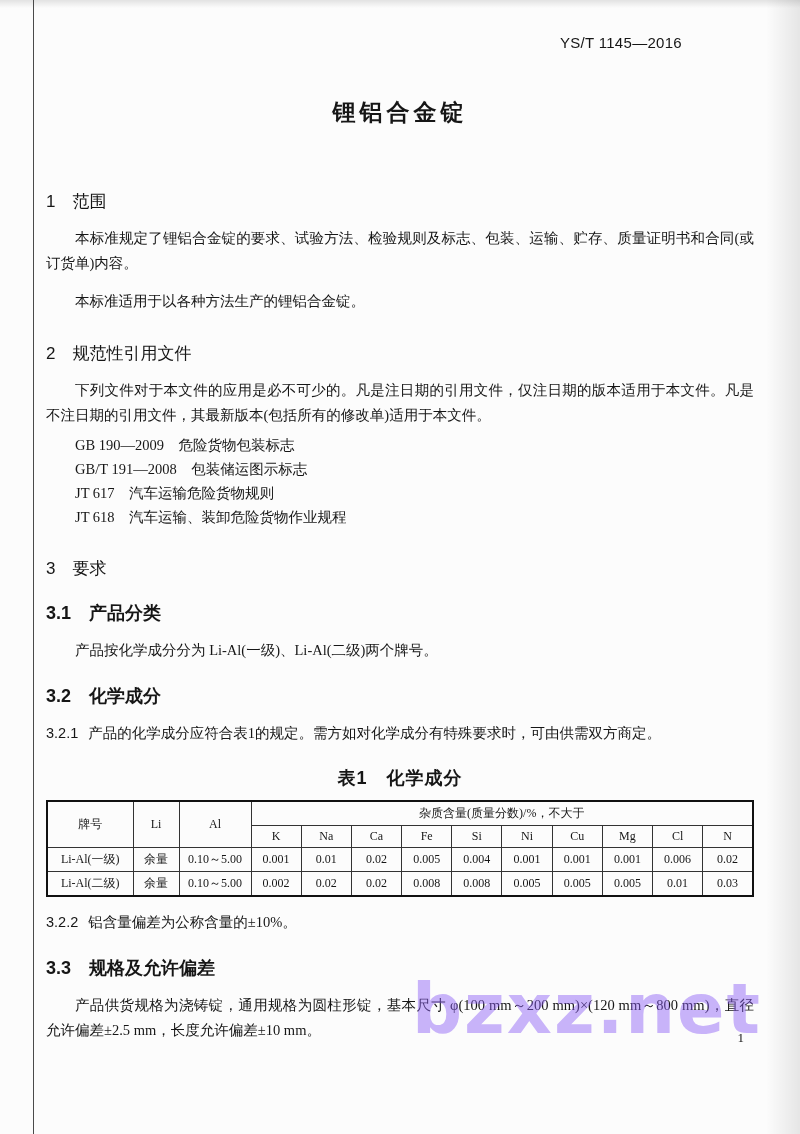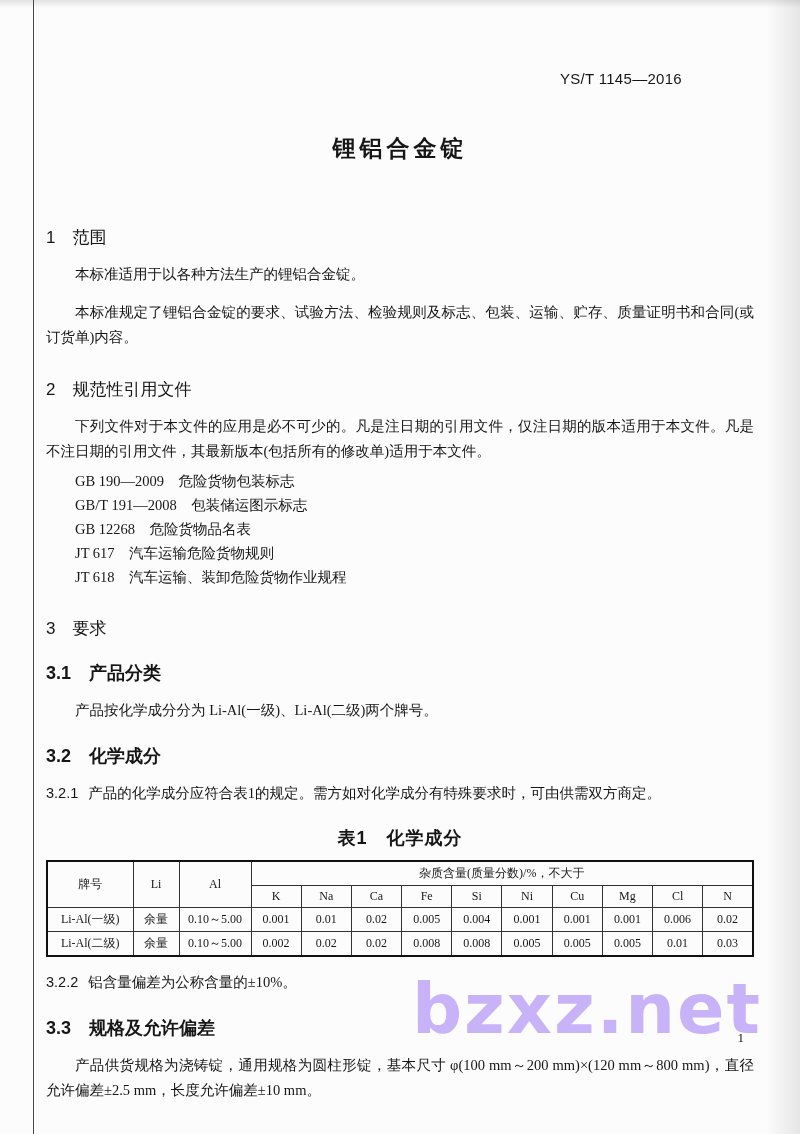--- a/index.html
+++ b/index.html
@@ -18,21 +18,21 @@
     background: linear-gradient(to bottom, rgba(0,0,0,0.10), rgba(0,0,0,0));
   }
   .scan-left-line {
     position: absolute; left: 33px; top: 0; width: 1px; height: 100%;
     background: #4a4a4a;
   }
   .scan-right-shade {
     position: absolute; right: 0; top: 0; width: 34px; height: 100%;
     background: linear-gradient(to right, rgba(0,0,0,0), rgba(0,0,0,0.09));
   }
-  .page { position: relative; padding: 70px 46px 0 46px; }
+  .page { position: relative; padding: 34px 46px 0 46px; }
   .doc-number {
     text-align: right;
     padding-right: 72px;
     font-size: 15px;
     font-family: "Liberation Sans", sans-serif;
     letter-spacing: 0.3px;
   }
   .doc-title {
     text-align: center;
     font-size: 23px;
@@ -130,29 +130,28 @@
 <div class="scan-left-line"></div>
 <div class="scan-right-shade"></div>
 
 <div class="page">
 
   <div class="doc-number">YS/T 1145—2016</div>
 
   <h1 class="doc-title">锂铝合金锭</h1>
 
   <h2 class="sec-heading sec1">1　范围</h2>
+  <p class="body-para">本标准规定了锂铝合金锭的要求、试验方法、检验规则及标志、包装、运输、贮存、质量证明书和合同(或订货单)内容。</p>
   <p class="body-para">本标准适用于以各种方法生产的锂铝合金锭。</p>
-  <p class="body-para">本标准规定了锂铝合金锭的要求、试验方法、检验规则及标志、包装、运输、贮存、质量证明书和合同(或订货单)内容。</p>
 
   <h2 class="sec-heading">2　规范性引用文件</h2>
   <p class="body-para">下列文件对于本文件的应用是必不可少的。凡是注日期的引用文件，仅注日期的版本适用于本文件。凡是不注日期的引用文件，其最新版本(包括所有的修改单)适用于本文件。</p>
   <ul class="ref-list">
     <li>GB 190—2009　危险货物包装标志</li>
     <li>GB/T 191—2008　包装储运图示标志</li>
-    <li>GB 12268　危险货物品名表</li>
     <li>JT 617　汽车运输危险货物规则</li>
     <li>JT 618　汽车运输、装卸危险货物作业规程</li>
   </ul>
 
   <h2 class="sec-heading">3　要求</h2>
 
   <h3 class="sub-heading">3.1　产品分类</h3>
   <p class="body-para">产品按化学成分分为 Li-Al(一级)、Li-Al(二级)两个牌号。</p>
 
   <h3 class="sub-heading">3.2　化学成分</h3>

